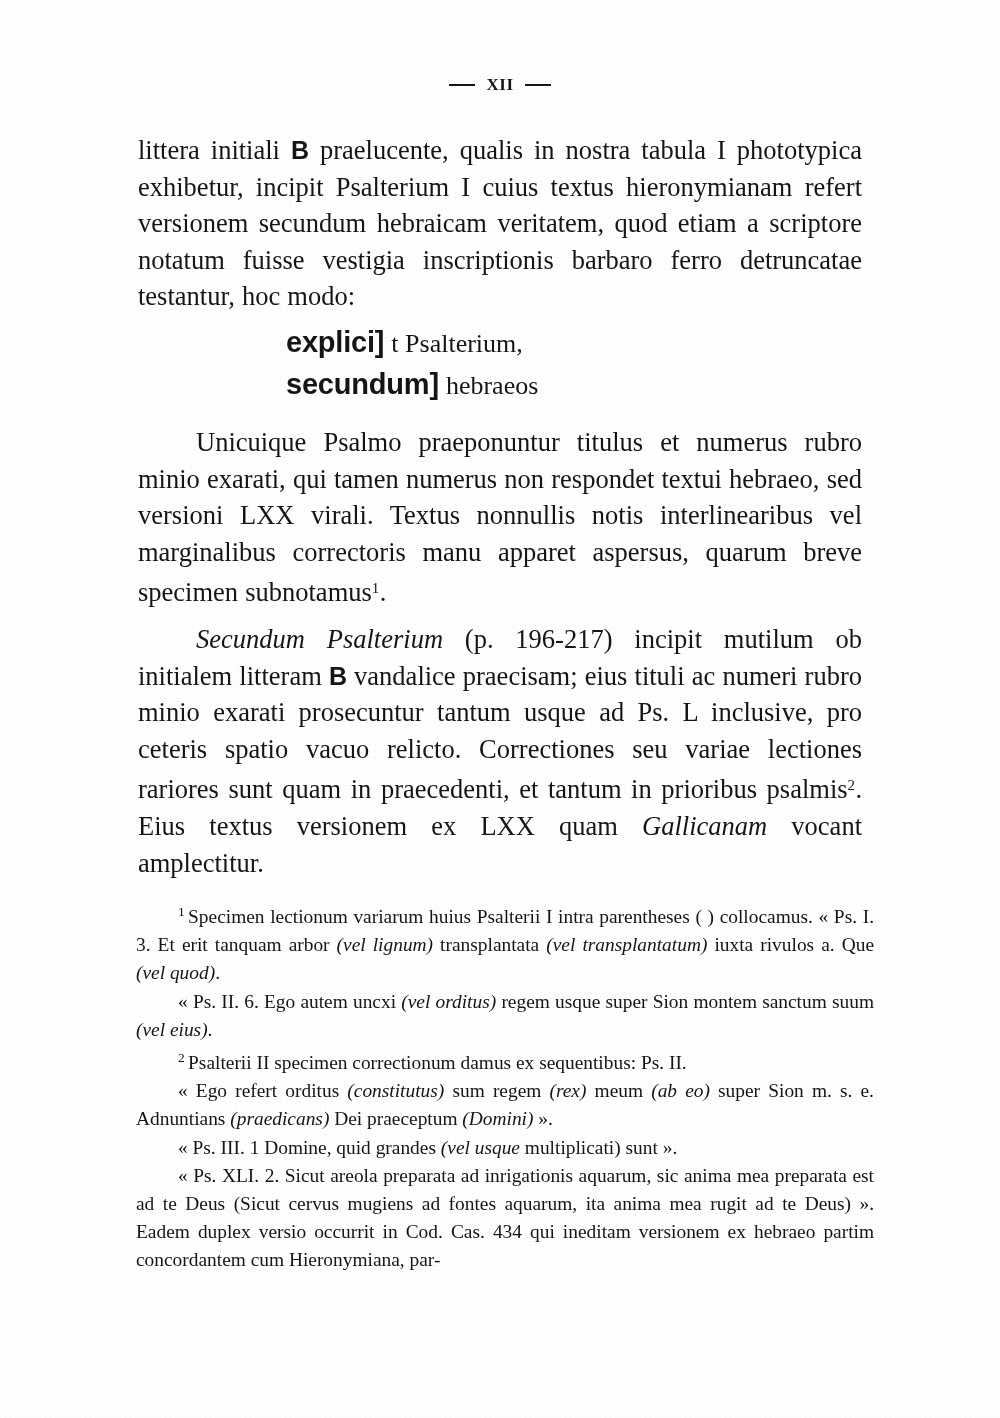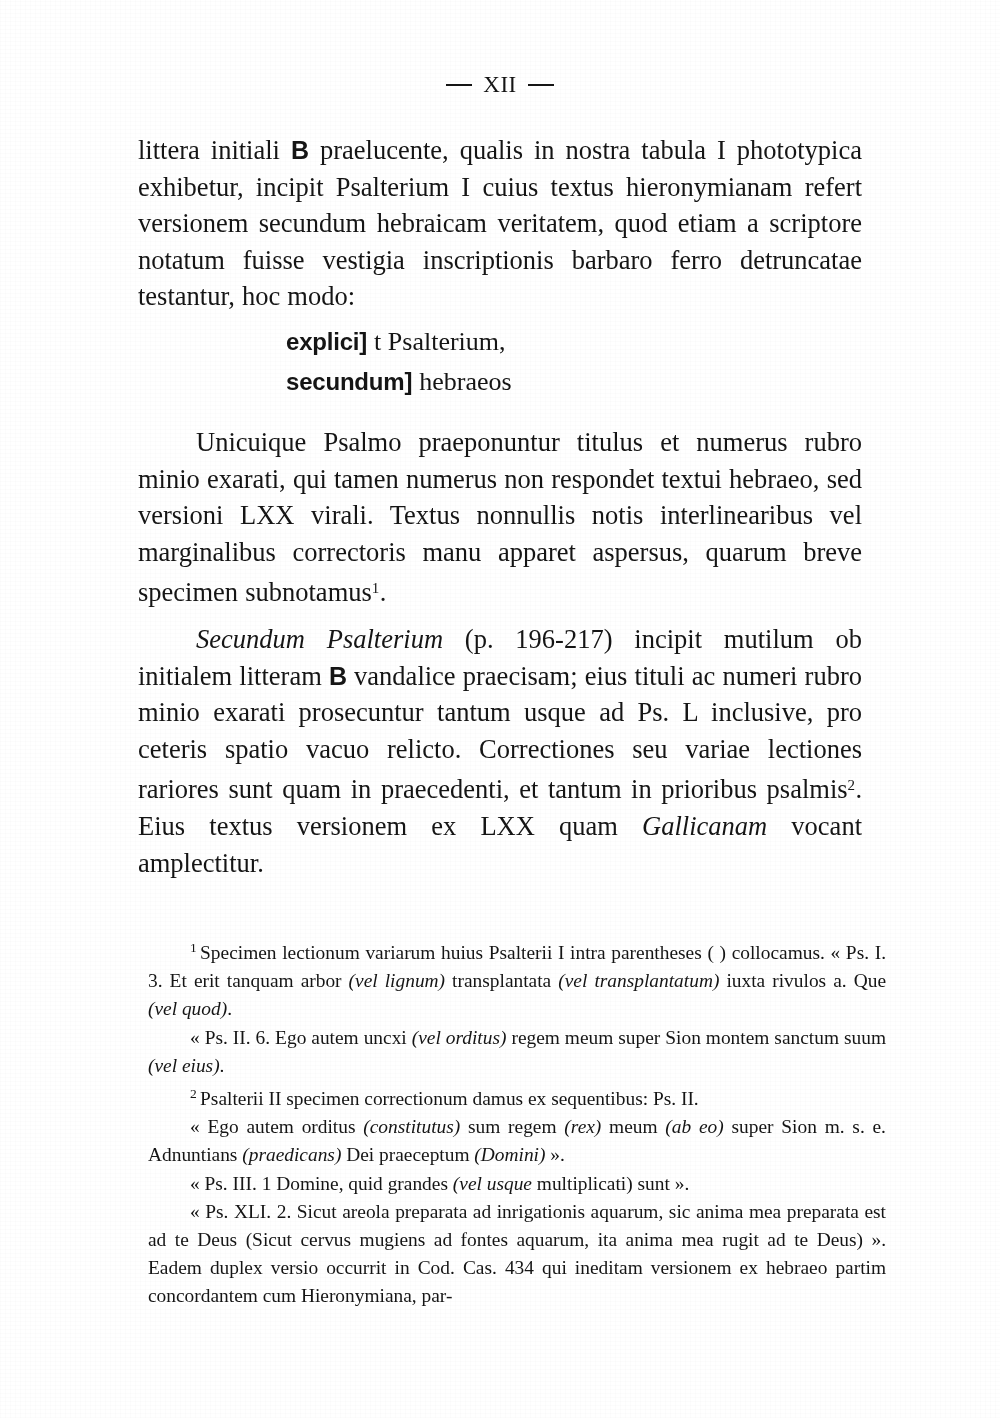--- a/index.html
+++ b/index.html
@@ -47,22 +47,22 @@
     display: inline-block;
     width: 26px;
     height: 2px;
     background: #151515;
     vertical-align: middle;
     margin: 0 11px;
   }
   .running-head .folio {
     display: inline-block;
     vertical-align: middle;
-    font-size: 23px;
-    font-weight: 400;
+    font-size: 17px;
+    font-weight: 700;
     font-variant: small-caps;
     letter-spacing: 0.5px;
   }
 
   
   .body-block {
     position: absolute;
     top: 122px;
     left: 128px;
     width: 744px;
@@ -99,35 +99,34 @@
     position: absolute;
     top: 322px;
     left: 286px;
     font-size: 26px;
     line-height: 40px;
   }
   .inscription .line { white-space: nowrap; }
   .inscription .bold-part {
     font-family: "Liberation Sans", "DejaVu Sans", sans-serif;
     font-weight: 700;
-    font-size: 24px;
+    font-size: 29px;
     letter-spacing: -0.2px;
   }
   .inscription .ital-part {
     font-size: 26px;
     margin-left: 7px;
   }
 
   
   .footnotes {
     position: absolute;
-    top: 934px;
+    top: 898px;
     left: 136px;
     width: 738px;
-    margin-left: 12px;
   }
   p.fn-par {
     margin: 0;
     font-size: 19.4px;
     line-height: 28.2px;
     text-align: justify;
     text-justify: inter-word;
   }
   p.fn-par.indent {
     text-indent: 42px;
@@ -165,20 +164,20 @@
   <div class="body-block" style="top: 414px;">
 
     <p class="body-par indent"><span>Unicuique Psalmo praeponuntur titulus et numerus rubro minio exarati, qui tamen numerus non respondet textui hebraeo, sed versioni LXX virali. Textus nonnullis notis interlinearibus vel marginalibus correctoris manu apparet aspersus, quarum breve specimen subnotamus</span><span class="fn-ref">1</span><span>.</span></p>
 
     <p class="body-par indent gap-before"><span class="ital">Secundum Psalterium</span><span> (p. 196-217) incipit mutilum ob initialem litteram </span><span class="initial-bold">B</span><span> vandalice praecisam; eius tituli ac numeri rubro minio exarati prosecuntur tantum usque ad Ps. L inclusive, pro ceteris spatio vacuo relicto. Correctiones seu variae lectiones rariores sunt quam in praecedenti, et tantum in prioribus psalmis</span><span class="fn-ref">2</span><span>. Eius textus versionem ex LXX quam </span><span class="ital">Gallicanam</span><span> vocant amplectitur.</span></p>
 
   </div>
 
   <div class="footnotes">
       <p class="fn-par indent"><span class="fn-marker">1</span><span>Specimen lectionum variarum huius Psalterii I intra parentheses ( ) collocamus. « Ps. I. 3. Et erit tanquam arbor </span><span class="ital">(vel lignum)</span><span> transplantata </span><span class="ital">(vel transplantatum)</span><span> iuxta rivulos a. Que </span><span class="ital">(vel quod)</span><span>.</span></p>
-      <p class="fn-par indent"><span>« Ps. II. 6. Ego autem uncxi </span><span class="ital">(vel orditus)</span><span> regem meum super Sion montem sanctum suum </span><span class="ital">(vel eius)</span><span>.</span></p>
+      <p class="fn-par indent"><span>« Ps. II. 6. Ego autem uncxi </span><span class="ital">(vel orditus)</span><span> regem usque super Sion montem sanctum suum </span><span class="ital">(vel eius)</span><span>.</span></p>
       <p class="fn-par indent"><span class="fn-marker">2</span><span>Psalterii II specimen correctionum damus ex sequentibus: Ps. II.</span></p>
-      <p class="fn-par indent"><span>« Ego autem orditus </span><span class="ital">(constitutus)</span><span> sum regem </span><span class="ital">(rex)</span><span> meum </span><span class="ital">(ab eo)</span><span> super Sion m. s. e. Adnuntians </span><span class="ital">(praedicans)</span><span> Dei praeceptum </span><span class="ital">(Domini)</span><span> ».</span></p>
+      <p class="fn-par indent"><span>« Ego refert orditus </span><span class="ital">(constitutus)</span><span> sum regem </span><span class="ital">(rex)</span><span> meum </span><span class="ital">(ab eo)</span><span> super Sion m. s. e. Adnuntians </span><span class="ital">(praedicans)</span><span> Dei praeceptum </span><span class="ital">(Domini)</span><span> ».</span></p>
       <p class="fn-par indent"><span>« Ps. III. 1 Domine, quid grandes </span><span class="ital">(vel usque</span><span> multiplicati) sunt ».</span></p>
       <p class="fn-par indent"><span>« Ps. XLI. 2. Sicut areola preparata ad inrigationis aquarum, sic anima mea preparata est ad te Deus (Sicut cervus mugiens ad fontes aquarum, ita anima mea rugit ad te Deus) ». Eadem duplex versio occurrit in Cod. Cas. 434 qui ineditam versionem ex hebraeo partim concordantem cum Hieronymiana, par-</span></p>
     </div>
 
 </div>
 
 </body></html>

